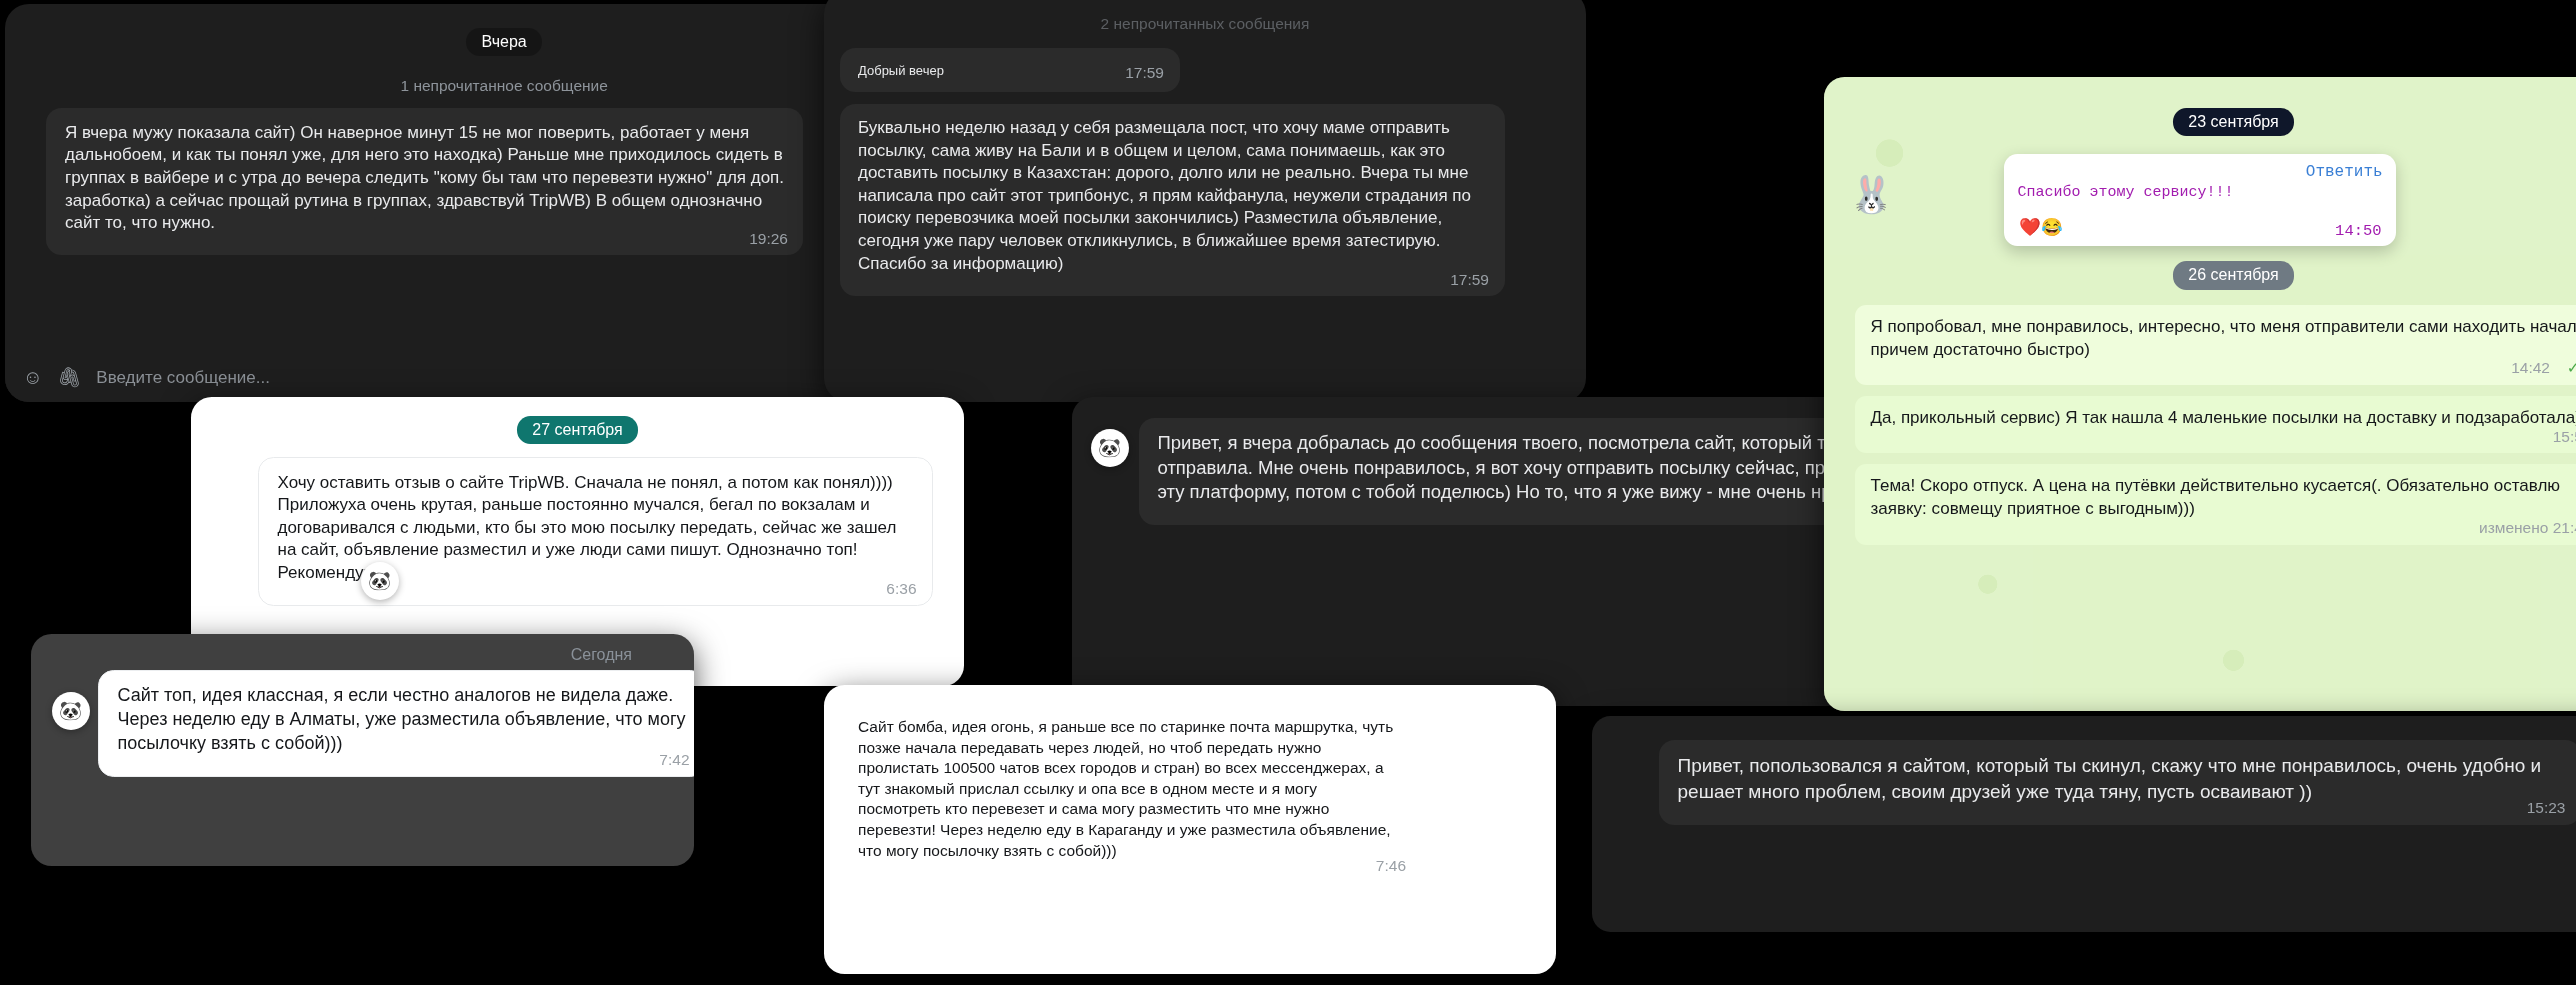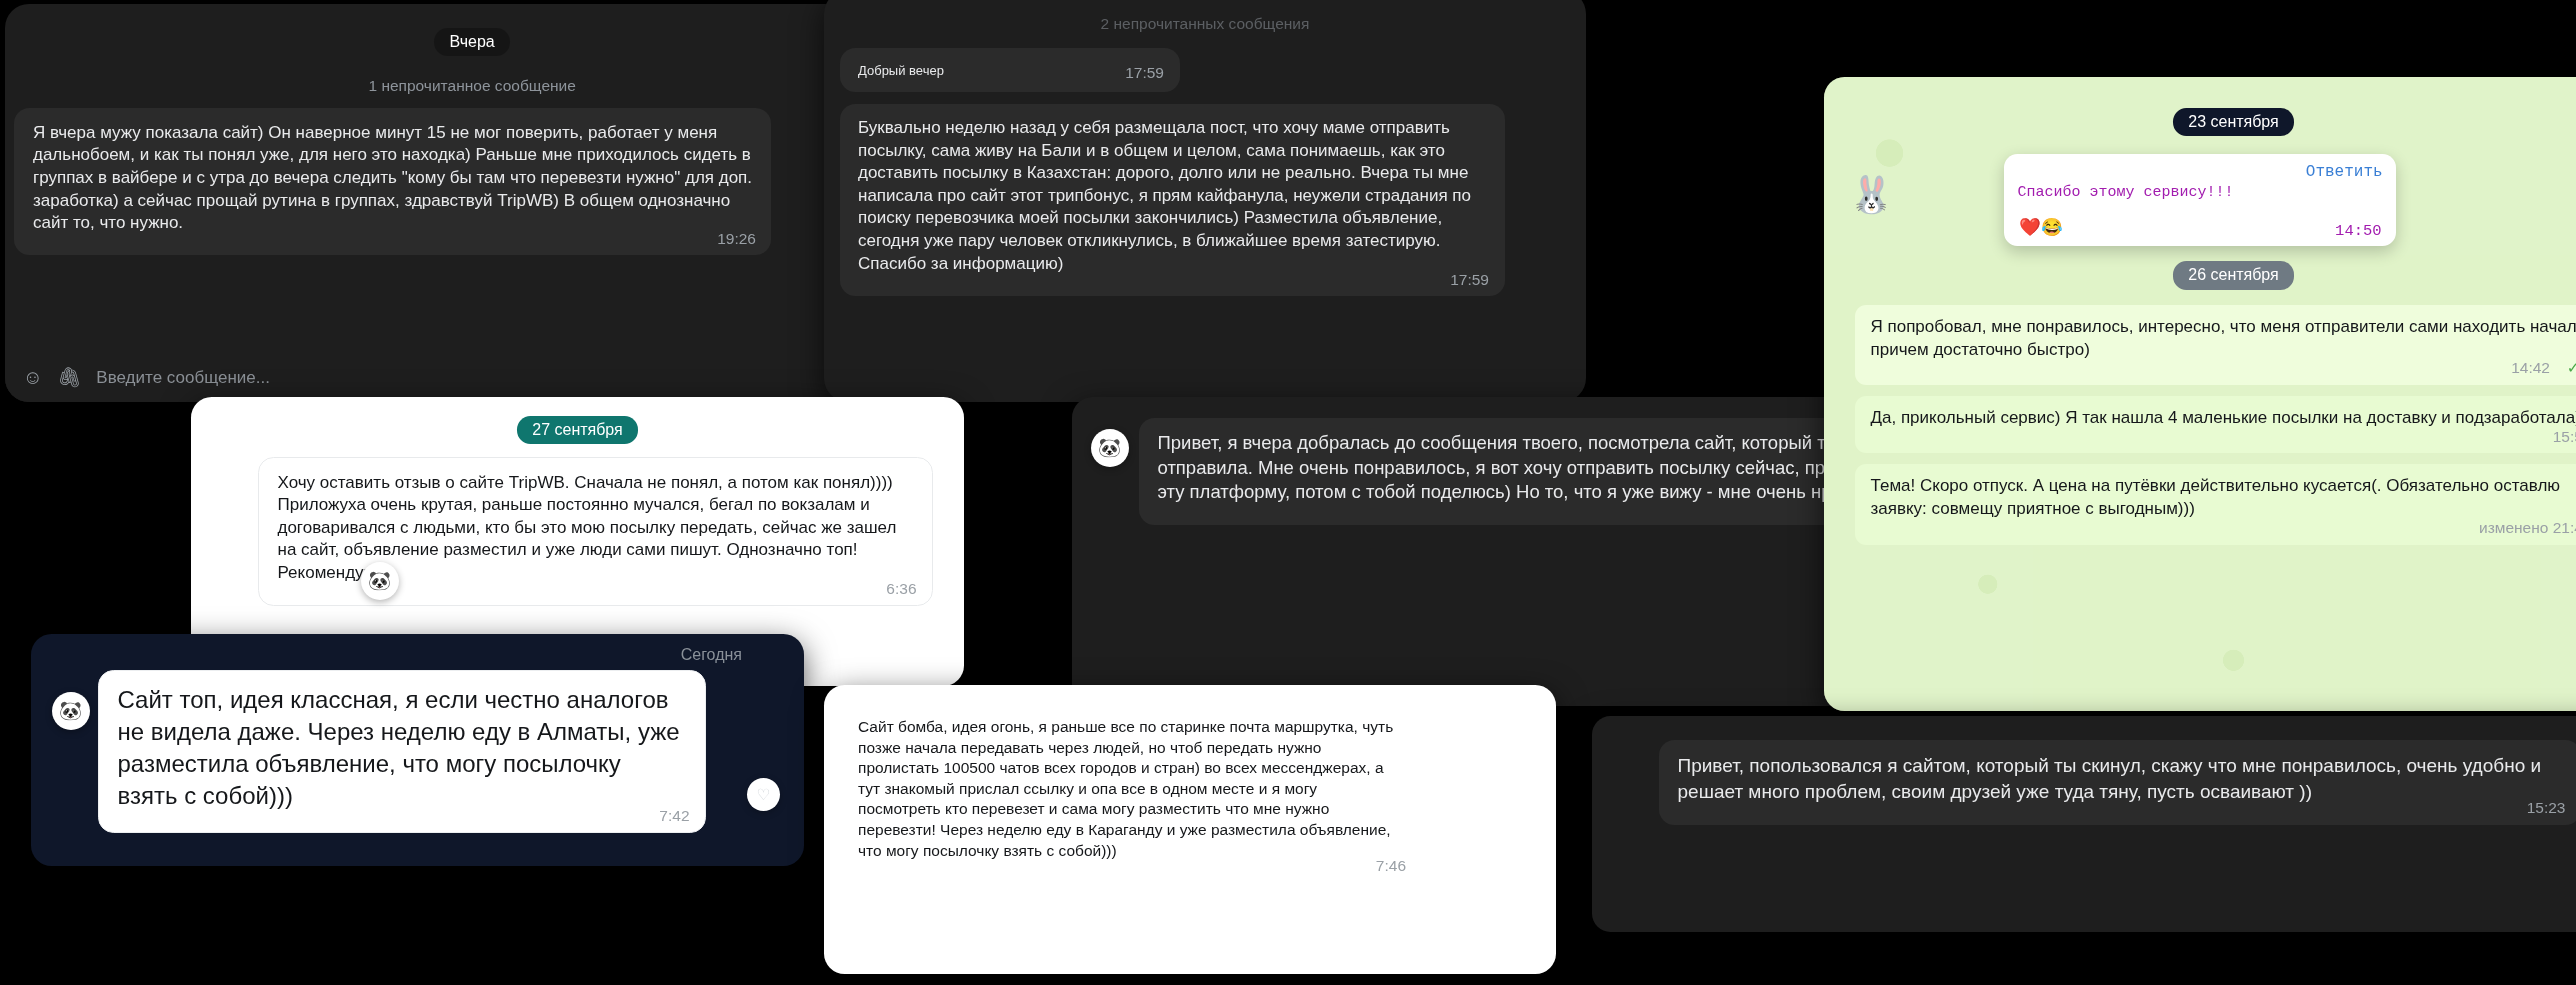--- a/index.html
+++ b/index.html
@@ -41,21 +41,21 @@
           radial-gradient(circle at 30% 40%, #c6e3a4 0 10.3px, transparent 10.8px),
           radial-gradient(circle at 65% 18%, #c6e3a4 0 11.3px, transparent 12px),
           radial-gradient(circle at 85% 65%, #c6e3a4 0 12.4px, transparent 13px),
           radial-gradient(circle at 20% 80%, #c6e3a4 0 9.3px, transparent 9.8px),
           radial-gradient(circle at 50% 92%, #c6e3a4 0 10.3px, transparent 10.8px);
         background-color:#e3f3cd;}
 </style>
 </head>
 <body>
 
-<div class="card dark" style="left:5.2px;top:4.1px;width:934px;height:398px;">
+<div class="card dark" style="left:5.2px;top:4.1px;width:934px;height:398px;padding-left:32px;">
   <div class="centerrow" style="margin-top:24px;">
     <span class="datepill">Вчера</span>
   </div>
   <div class="sysline" style="margin-top:20.6px;">1 непрочитанное сообщение</div>
   <div class="msg bubble-dark" style="margin:13.4px 15.5px 0 9.3px;width:757px;">
     <div class="txt">Я вчера мужу показала сайт) Он наверное минут 15 не мог поверить, работает у меня дальнобоем, и как ты понял уже, для него это находка) Раньше мне приходилось сидеть в группах в вайбере и с утра до вечера следить "кому бы там что перевезти нужно" для доп. заработка) а сейчас прощай рутина в группах, здравствуй TripWB) В общем однозначно сайт то, что нужно.</div>
     <div class="time">19:26</div>
   </div>
   <div class="composer">
     <span class="ic">☺</span>
@@ -90,25 +90,25 @@
     <span class="datepill" style="background:#0f766e;">27 сентября</span>
   </div>
   <div class="msg bubble-white" style="margin:13.4px 0 0 67px;width:675px;border:0.5px solid #e8eaec;">
     <div class="txt">Хочу оставить отзыв о сайте TripWB. Сначала не понял, а потом как понял))))
 Приложуха очень крутая, раньше постоянно мучался, бегал по вокзалам и договаривался с людьми, кто бы это мою посылку передать, сейчас же зашел на сайт, объявление разместил и уже люди сами пишут. Однозначно топ! Рекомендую!</div>
     <div class="time">6:36</div>
   </div>
   <div class="avatar" style="left:170px;top:165px;">🐼</div>
 </div>
 
-<div class="card" style="left:31px;top:634px;width:773px;height:232px;background:#0f172a;border-radius:20.6px;">
+<div class="card" style="left:31px;top:634px;width:663px;height:232px;background:#404040;border-radius:20.6px;">
   <div style="text-align:right;padding:12.4px 62px 0 0;color:#8a9199;font-size:16px;">Сегодня</div>
   <div class="avatar" style="left:20.6px;top:58px;">🐼</div>
   <div class="msg bubble-white" style="margin:5.2px 0 0 67px;width:608px;border:0.5px solid #eceef0;">
-    <div class="txt" style="font-size:24px;">Сайт топ, идея классная, я если честно аналогов не видела даже. Через неделю еду в Алматы, уже разместила объявление, что могу посылочку взять с собой)))</div>
+    <div class="txt" style="font-size:18px;">Сайт топ, идея классная, я если честно аналогов не видела даже. Через неделю еду в Алматы, уже разместила объявление, что могу посылочку взять с собой)))</div>
     <div class="time">7:42</div>
   </div>
   <div class="heart" style="left:716px;top:144px;">♡</div>
 </div>
 
 <div class="card" style="left:824px;top:685px;width:732px;height:289px;background:#fff;border-radius:20.6px;">
   <div class="msg bubble-white" style="margin:18.5px 0 0 15.5px;width:582px;">
     <div class="txt" style="font-size:15.5px;">Сайт бомба, идея огонь, я раньше все по старинке почта маршрутка, чуть позже начала передавать через людей, но чтоб передать нужно пролистать 100500 чатов всех городов и стран) во всех мессенджерах, а тут знакомый прислал ссылку и опа все в одном месте и я могу посмотреть кто перевезет и сама могу разместить что мне нужно перевезти! Через неделю еду в Караганду и уже разместила объявление, что могу посылочку взять с собой)))</div>
     <div class="time">7:46</div>
   </div>

